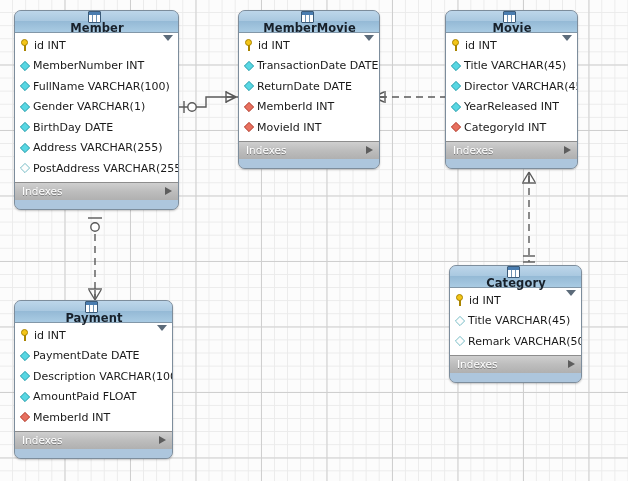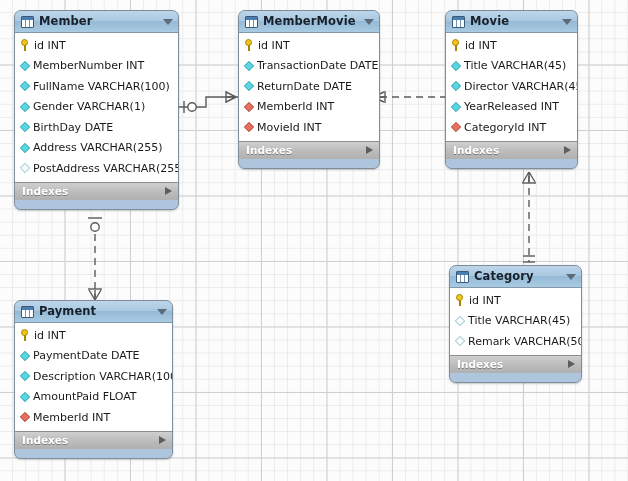--- a/index.html
+++ b/index.html
@@ -41,20 +41,21 @@
   }
   .tbl-header {
     position: relative;
     height: 22px;
     box-sizing: border-box;
     background: linear-gradient(to bottom, #bdd6ea 0%, #a9c8e0 48%, #95bad6 50%, #a9cbe3 100%);
     border-bottom: 1px solid #8297a8;
     display: flex;
     align-items: center;
     padding: 0 5px 0 6px;
+    flex-direction: column;
   }
   .tbl-icon {
     width: 13px;
     height: 12px;
     box-sizing: border-box;
     border: 1px solid #3b5a78;
     background: #ffffff;
     margin-right: 5px;
     flex: 0 0 auto;
     position: relative;
@@ -154,21 +155,21 @@
     height: 18px;
     box-sizing: border-box;
     background: linear-gradient(to bottom, #cfcfcf 0%, #bdbdbd 50%, #b0b0b0 100%);
     border-top: 1px solid #8d8d8d;
     display: flex;
     align-items: center;
     padding: 0 6px 0 7px;
   }
   .footer-label {
     font-size: 10.5px;
-    font-weight: bold;
+    font-weight: normal;
     color: #ffffff;
     text-shadow: 0 1px 0 #7d7d7d;
     line-height: 1;
   }
   .footer-arrow {
     margin-left: auto;
     width: 0; height: 0;
     border-top: 4.5px solid transparent;
     border-bottom: 4.5px solid transparent;
     border-left: 7px solid #5d5d5d;

